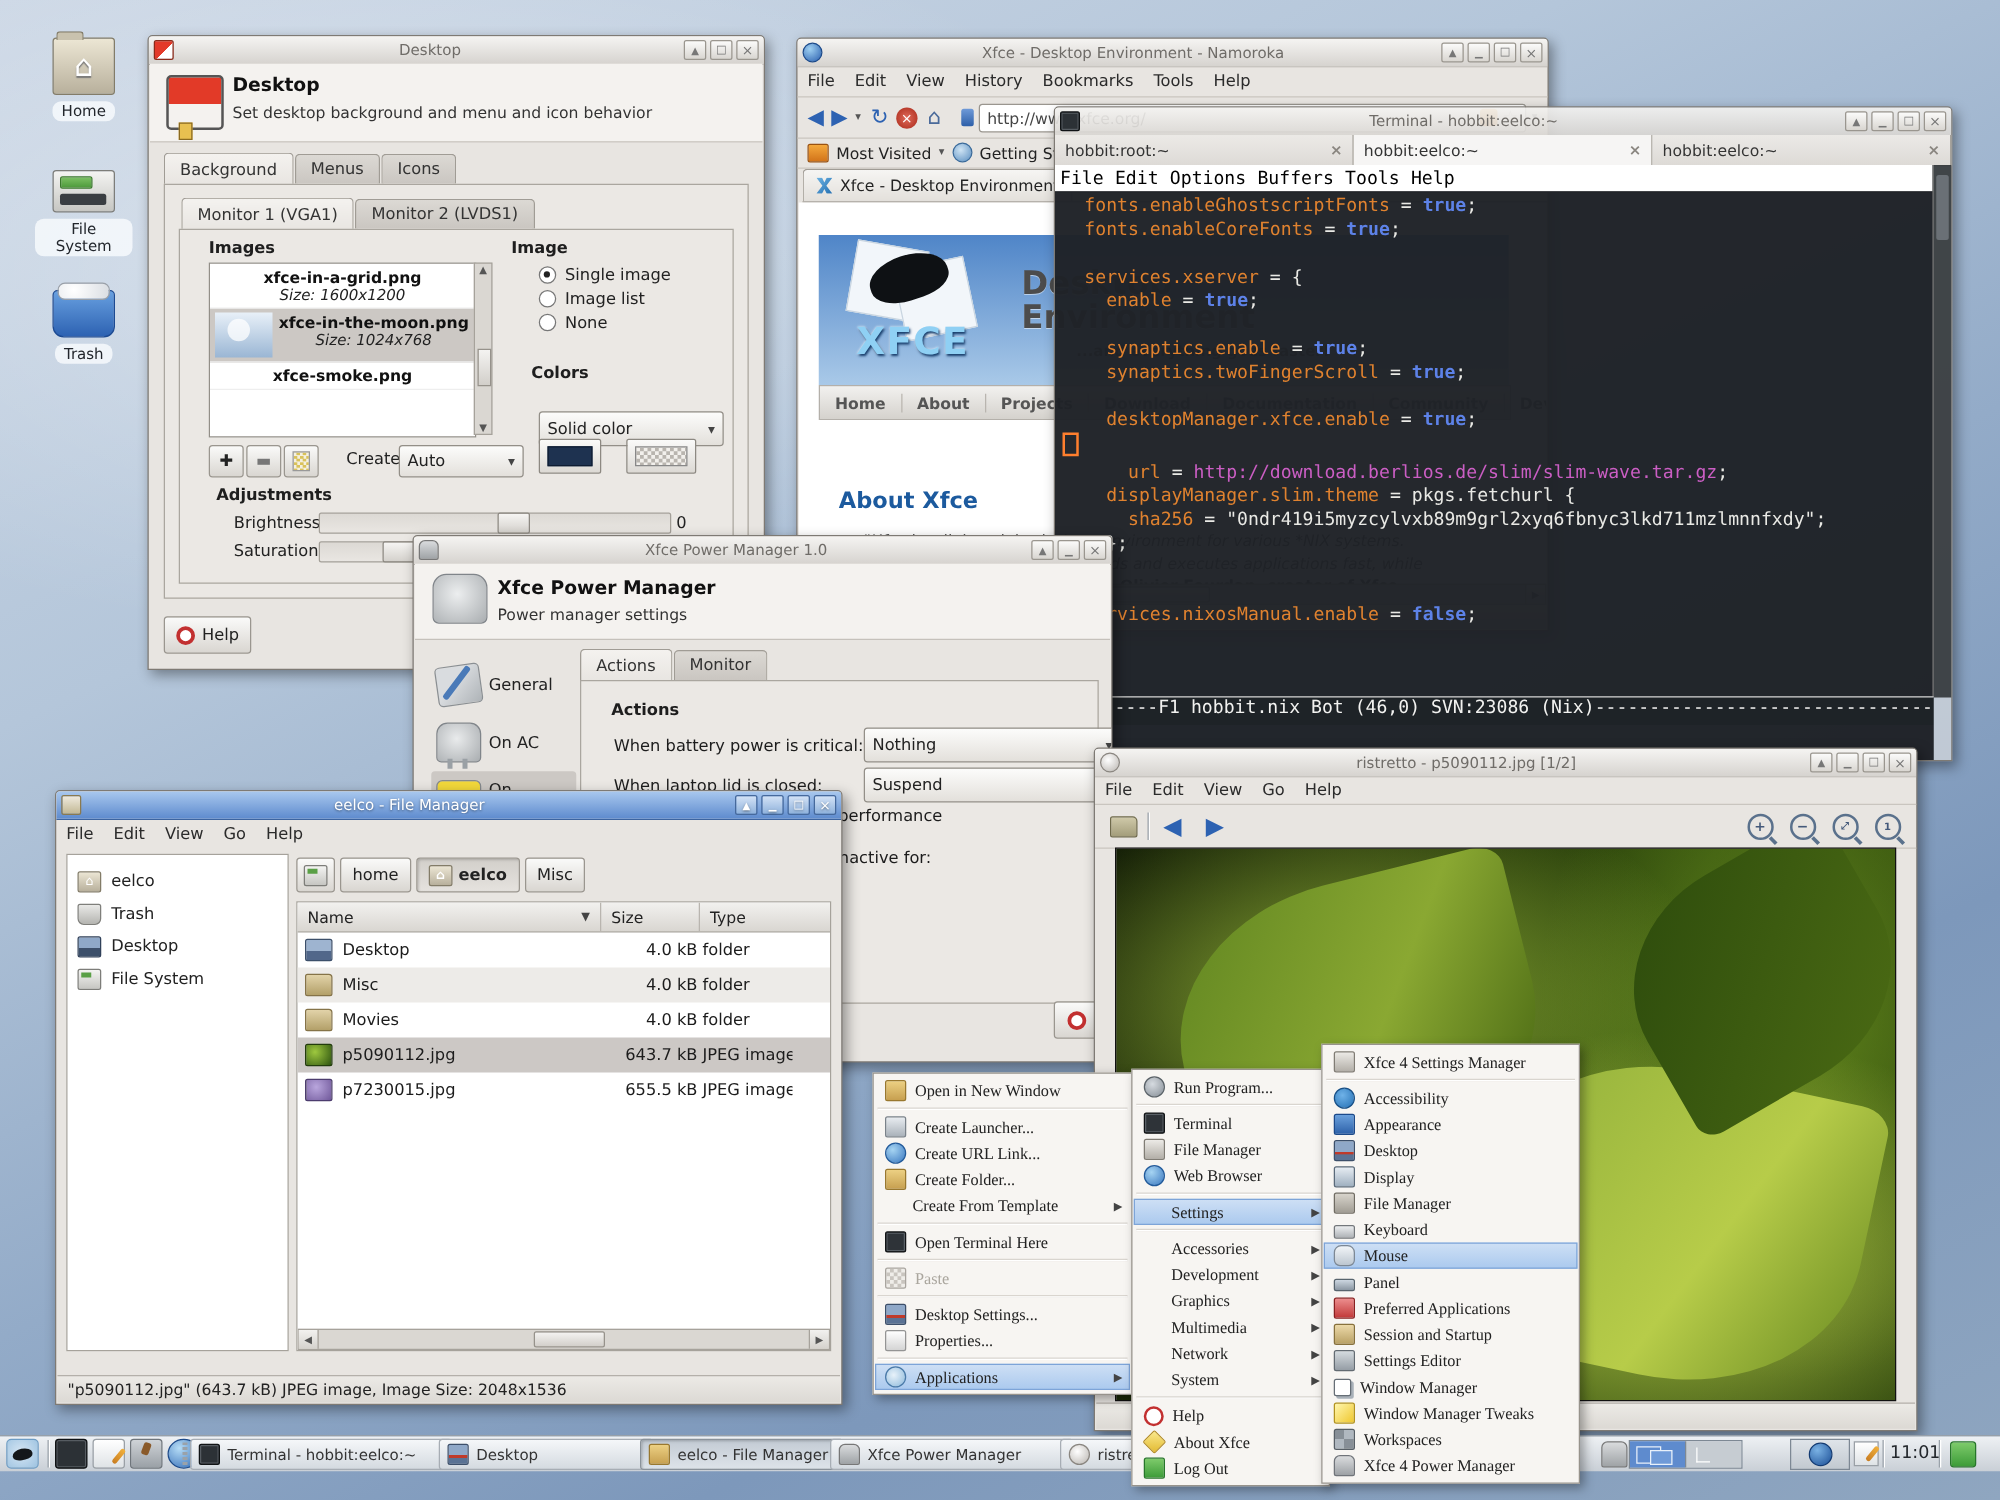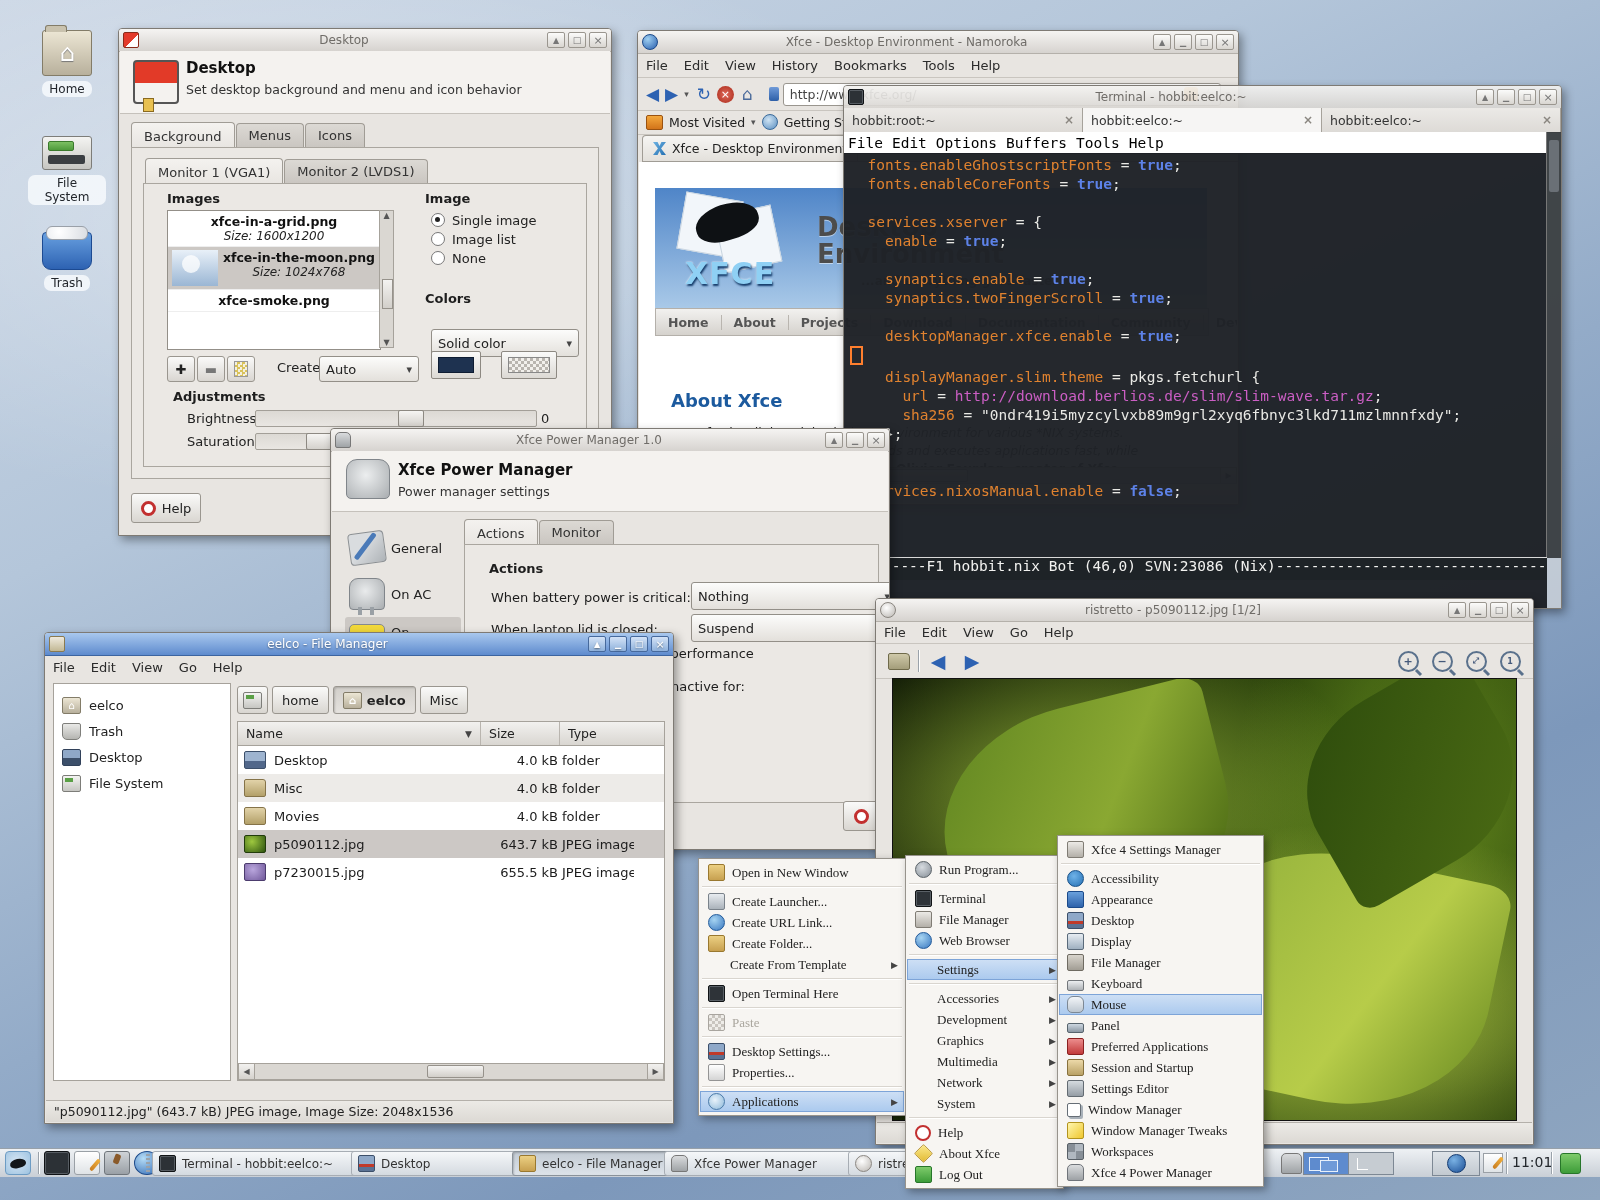--- a/index.html
+++ b/index.html
@@ -301,21 +301,21 @@
   </div>
   <div class="btn" style="position:absolute;left:48px;top:327px;width:26px;height:24px">✚</div>
   <div class="btn" style="position:absolute;left:78px;top:327px;width:26px;height:24px;color:#777">▬</div>
   <div class="btn" style="position:absolute;left:108px;top:327px;width:26px;height:24px">
       <span style="width:12px;height:14px;background:conic-gradient(#d9c25a 25%,#f4f0e0 0 50%,#d9c25a 0 75%,#f4f0e0 0);background-size:5px 5px;border:1px solid #999"></span>
     </div>
   <div style="position:absolute;left:158px;top:331px;font-size:13px">Create:</div>
   <div class="combo" style="position:absolute;left:200px;top:327px;width:86px;height:24px">
       <span>Auto</span>
     </div>
-  <div class="grp" style="position:absolute;left:306px;top:162px">Image</div>
+  <div class="grp" style="position:absolute;left:290px;top:162px">Image</div>
   <div style="position:absolute;left:312px;top:184px">
       <div class="radio-row">
         <span class="rdo on"></span>
         <span>Single image</span>
       </div>
       <div class="radio-row">
         <span class="rdo"></span>
         <span>Image list</span>
       </div>
       <div class="radio-row">
@@ -472,22 +472,22 @@
       <div class="cl"><span class="c-o">  fonts.enableCoreFonts</span><span class="c-w"> = </span><span class="c-b">true</span><span class="c-w">;</span></div>
       <div class="cl">&nbsp;</div>
       <div class="cl"><span class="c-o">  services.xserver</span><span class="c-w"> = {</span></div>
       <div class="cl"><span class="c-o">    enable</span><span class="c-w"> = </span><span class="c-b">true</span><span class="c-w">;</span></div>
       <div class="cl">&nbsp;</div>
       <div class="cl"><span class="c-o">    synaptics.enable</span><span class="c-w"> = </span><span class="c-b">true</span><span class="c-w">;</span></div>
       <div class="cl"><span class="c-o">    synaptics.twoFingerScroll</span><span class="c-w"> = </span><span class="c-b">true</span><span class="c-w">;</span></div>
       <div class="cl">&nbsp;</div>
       <div class="cl"><span class="c-o">    desktopManager.xfce.enable</span><span class="c-w"> = </span><span class="c-b">true</span><span class="c-w">;</span></div>
       <div class="cl"><span class="cursor-box"></span></div>
+      <div class="cl"><span class="c-o">      url</span><span class="c-w"> = </span><span class="c-m">http://download.berlios.de/slim/slim-wave.tar.gz</span><span class="c-w">;</span></div>
       <div class="cl"><span class="c-o">    displayManager.slim.theme</span><span class="c-w"> = </span><span class="c-w">pkgs.fetchurl {</span></div>
-      <div class="cl"><span class="c-o">      url</span><span class="c-w"> = </span><span class="c-m">http://download.berlios.de/slim/slim-wave.tar.gz</span><span class="c-w">;</span></div>
       <div class="cl"><span class="c-o">      sha256</span><span class="c-w"> = </span><span class="c-w">"0ndr419i5myzcylvxb89m9grl2xyq6fbnyc3lkd711mzlmnnfxdy"</span><span class="c-w">;</span></div>
       <div class="cl"><span class="c-w">    };</span></div>
       <div class="cl"><span class="c-w">  };</span></div>
       <div class="cl">&nbsp;</div>
       <div class="cl"><span class="c-o">  services.nixosManual.enable</span><span class="c-w"> = </span><span class="c-b">false</span><span class="c-w">;</span></div>
       <div class="cl"><span class="c-w">}</span></div>
     </div>
   <div class="term-scroll"></div>
   <div class="modeline">-UU-:----F1  hobbit.nix      Bot (46,0)      SVN:23086  (Nix)------------------------------------------</div>
   <div class="minibuf"></div>

